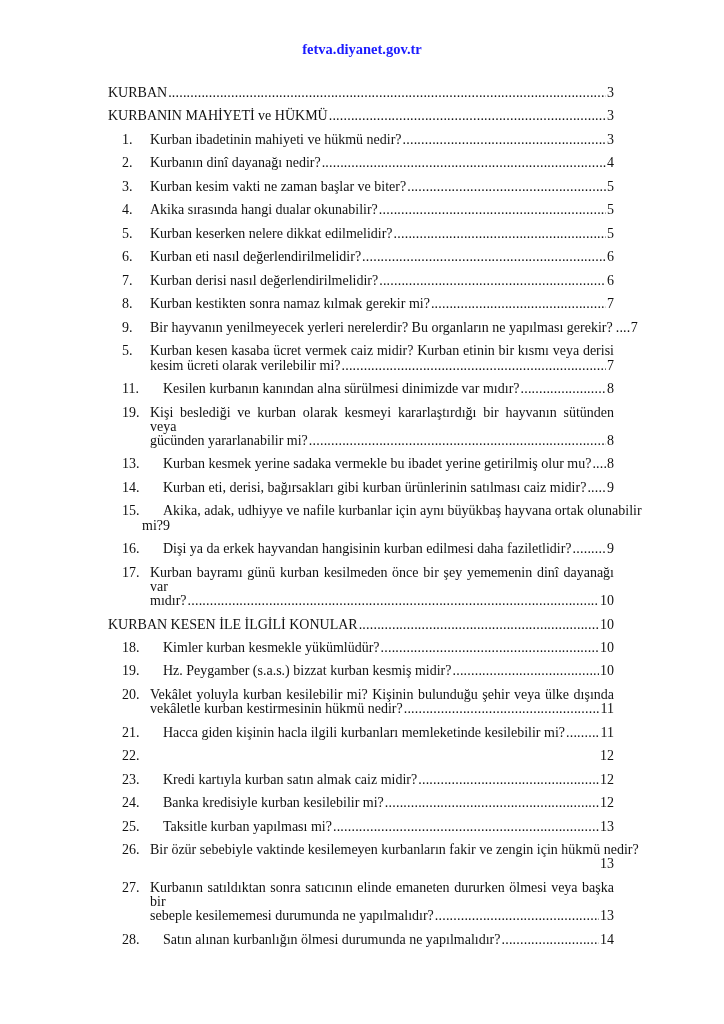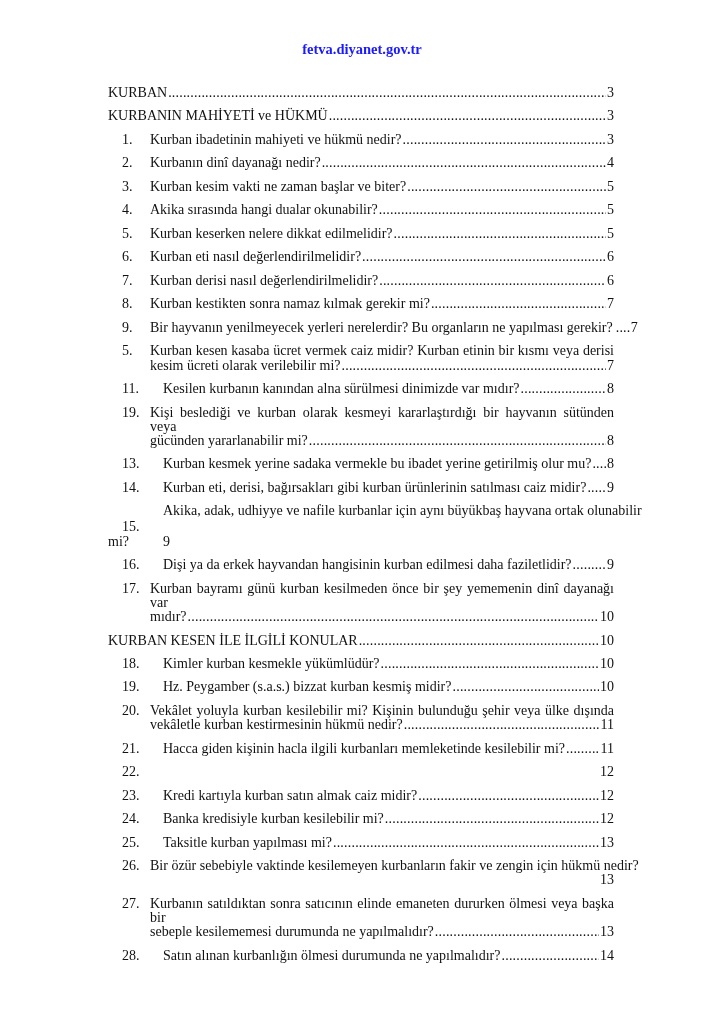--- a/index.html
+++ b/index.html
@@ -12,24 +12,24 @@
   .entry.single { height: 14.2px; }
   .row { display: flex; align-items: baseline; white-space: nowrap; }
   .lead { flex: 1; overflow: hidden; margin: 0 1px; position: relative; }
   .lead::before { content: "........................................................................................................................................................................................................................................................................................................."; letter-spacing: 0.2px; }
   .pg { flex: none; }
   .num { position: absolute; left: 14px; top: 0; }
   .body { padding-left: 42px; text-align: right; }
   .body.deep { padding-left: 55px; }
   .just { text-align: justify; text-align-last: justify; white-space: normal; }
   .spec15 .l1 { display: flex; white-space: nowrap; }
-  .spec15 .l1 .n { width: 55px; padding-left: 14px; box-sizing: border-box; flex:none;margin-top:16px; }
+  .spec15 .l1 .n { width: 55px; padding-left: 14px; box-sizing: border-box; flex:none; }
   .spec15 .l1 .t { flex: 1; text-align: justify; text-align-last: justify; }
   .spec15 .l2 { display: flex; }
-  .spec15 .l2 .n { width: 55px; padding-left: 0; box-sizing: border-box; flex: none; }
+  .spec15 .l2 .n { width: 55px; padding-left: 0; box-sizing: border-box; flex: none; text-align: right; }
 </style>
 </head>
 <body>
 
 <div class="header">fetva.diyanet.gov.tr</div>
 
 <div class="toc">
 
   <div class="entry single">
     <div class="row">

